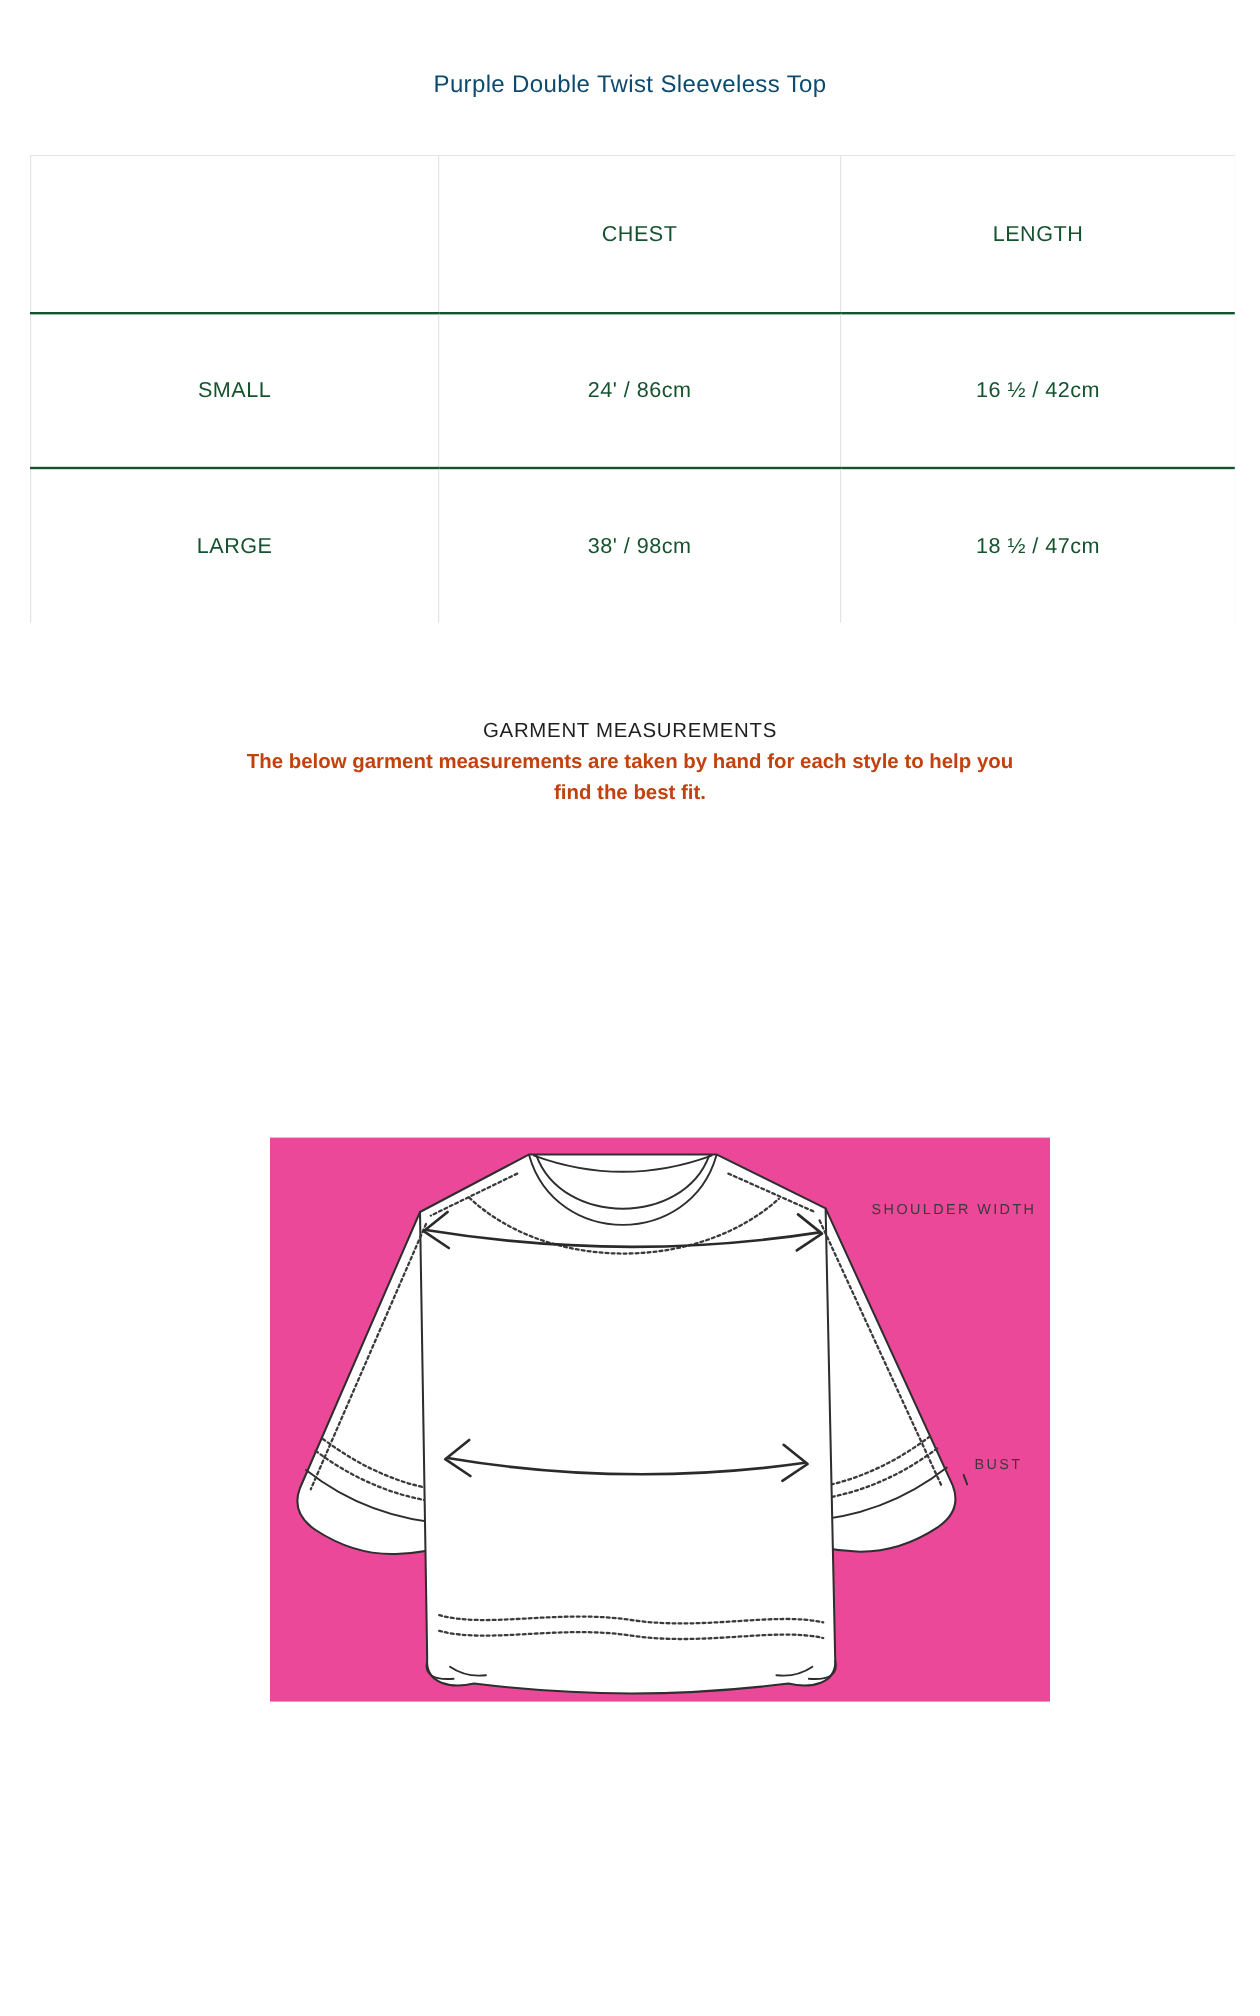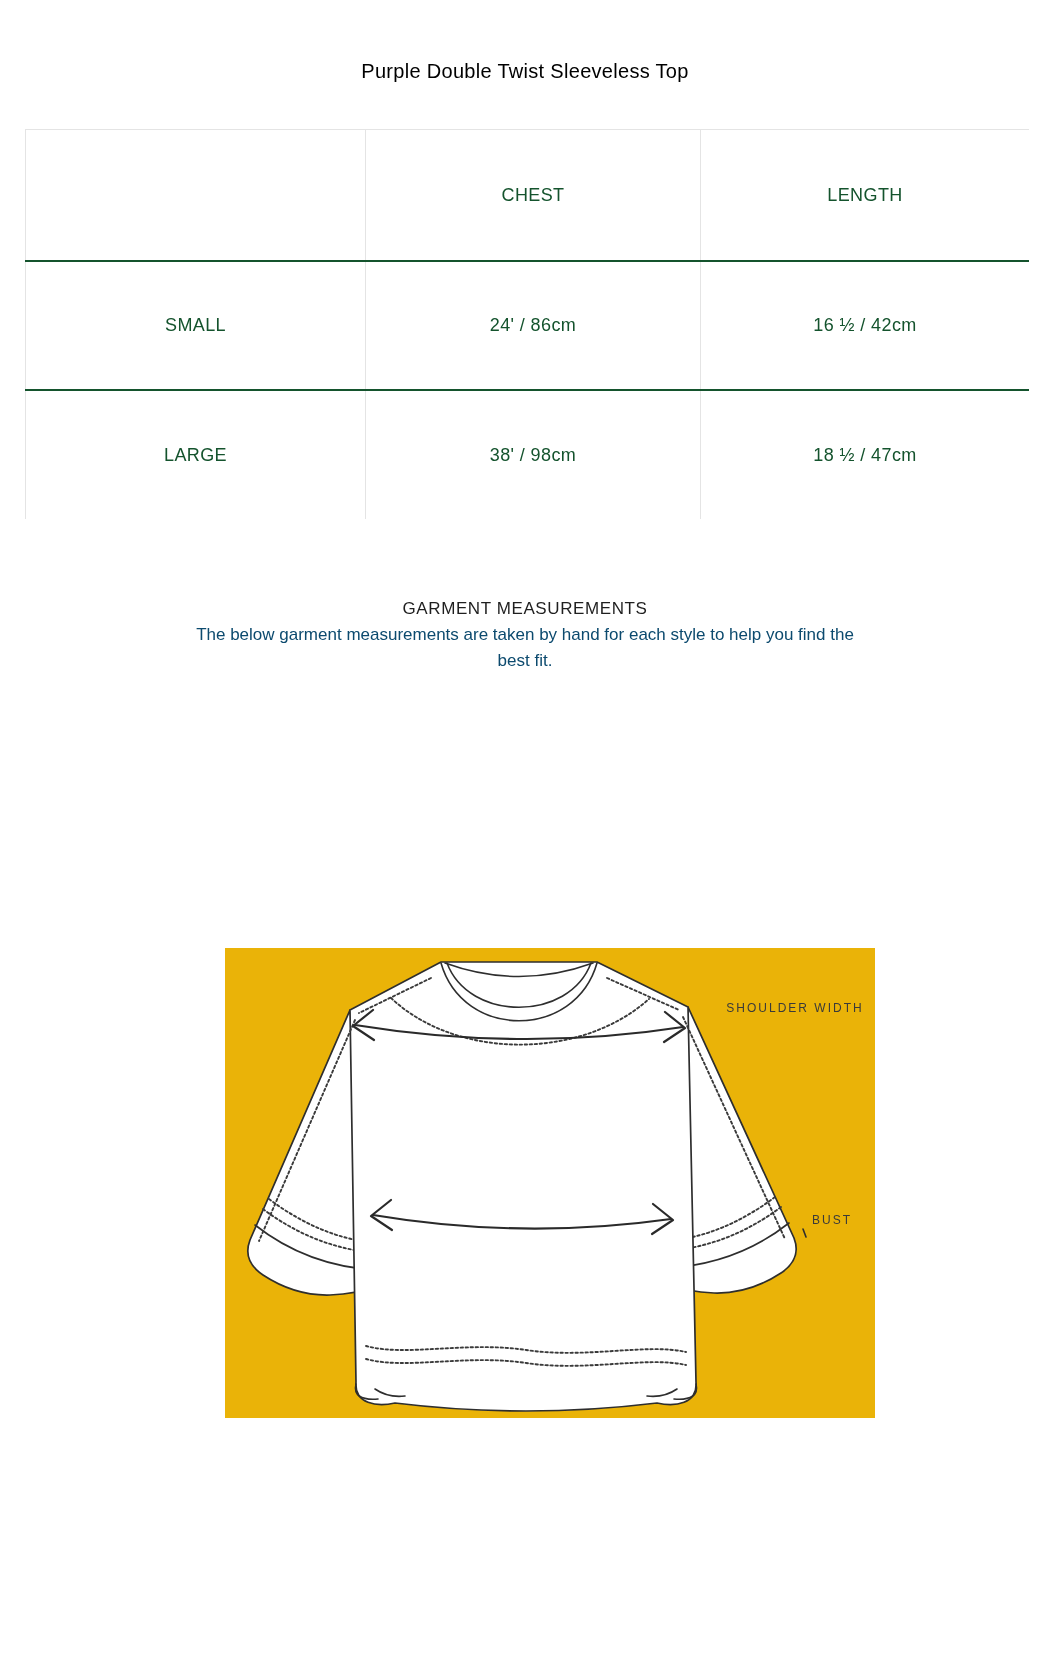--- a/index.html
+++ b/index.html
@@ -14,21 +14,21 @@
   }
 
   
   .page-title{
     position:absolute;
     top:60px;left:0;width:100%;
     text-align:center;
     font-size:20px;
     font-weight:300;
     letter-spacing:.3px;
-    color:#000000;
+    color:#0c4a6e;
   }
 
   
   .table-wrap{
     position:absolute;
     left:25px;top:129px;
     width:1004px;height:390px;
     overflow:hidden;
   }
   table.size-table{
@@ -67,31 +67,31 @@
     font-weight:300;
     letter-spacing:.6px;
     line-height:26px;
     margin:0;
     color:#1f1f1f;
   }
   .measure-block p{
     max-width:665px;
     margin:0 auto;
     font-size:17px;
-    font-weight:400;
+    font-weight:700;
     line-height:26px;
-    color:#0c4a6e;
+    color:#c2410c;
   }
 
   
   .diagram{
     position:absolute;
     left:225px;top:948px;
     width:650px;height:470px;
-    background:#eab308;
+    background:#ec4899;
   }
   .diagram svg{display:block;width:100%;height:100%;}
   .line-art{fill:none;stroke:#2e2e2e;stroke-width:1.6;stroke-linecap:round;stroke-linejoin:round;}
   .line-art-fill{fill:#ffffff;stroke:#2e2e2e;stroke-width:1.7;stroke-linejoin:round;}
   .stitch{fill:none;stroke:#3a3a3a;stroke-width:1.9;stroke-dasharray:2.4 2.6;stroke-linecap:round;}
   .arrow{fill:none;stroke:#2a2a2a;stroke-width:2.2;stroke-linecap:round;stroke-linejoin:round;}
   .svg-label{
     font-family:"Liberation Sans", sans-serif;
     font-size:12px;
     letter-spacing:2px;

